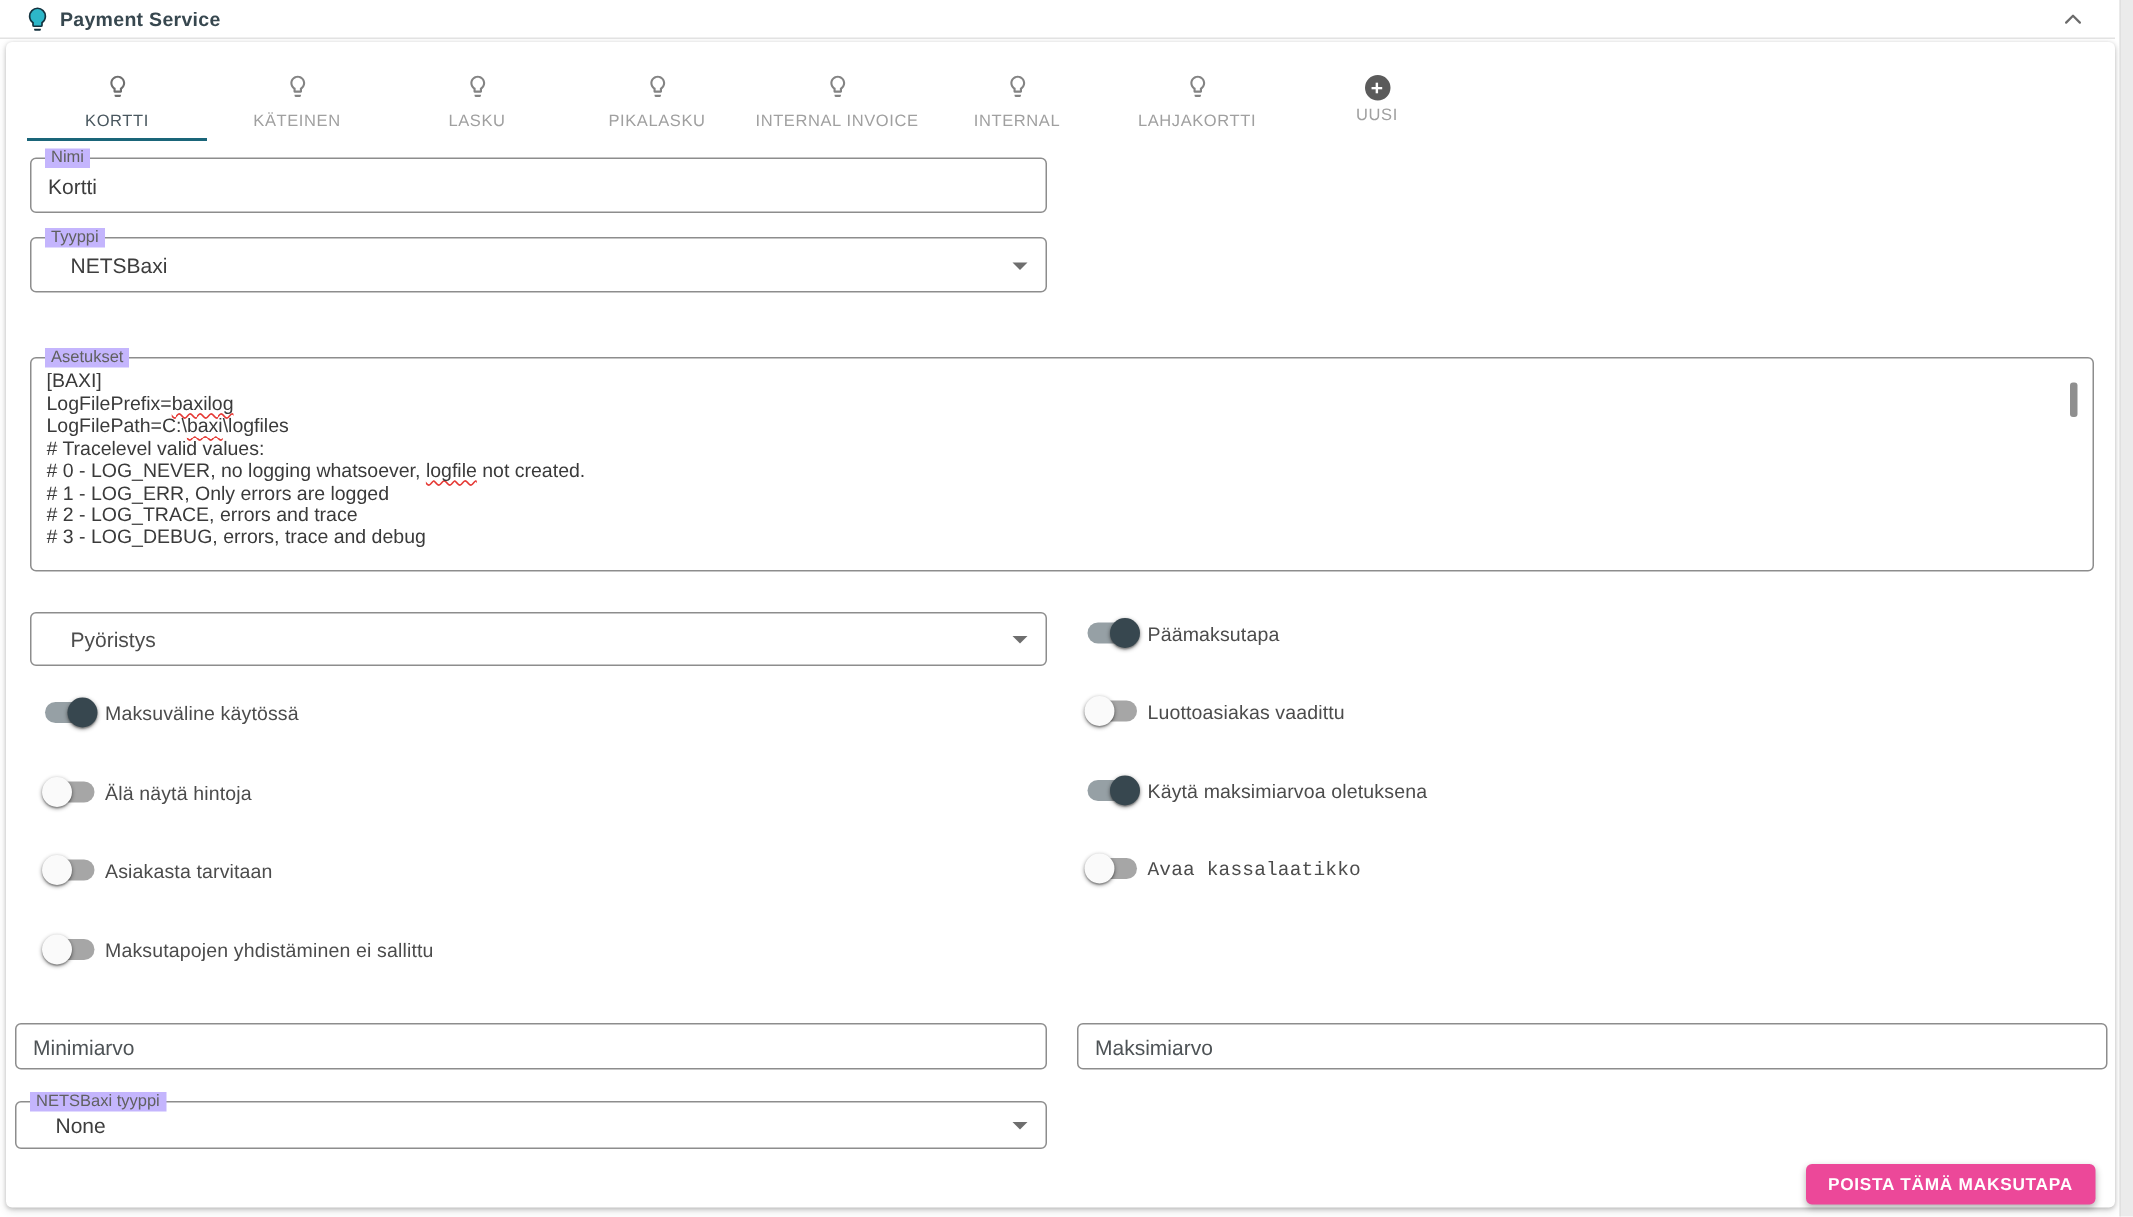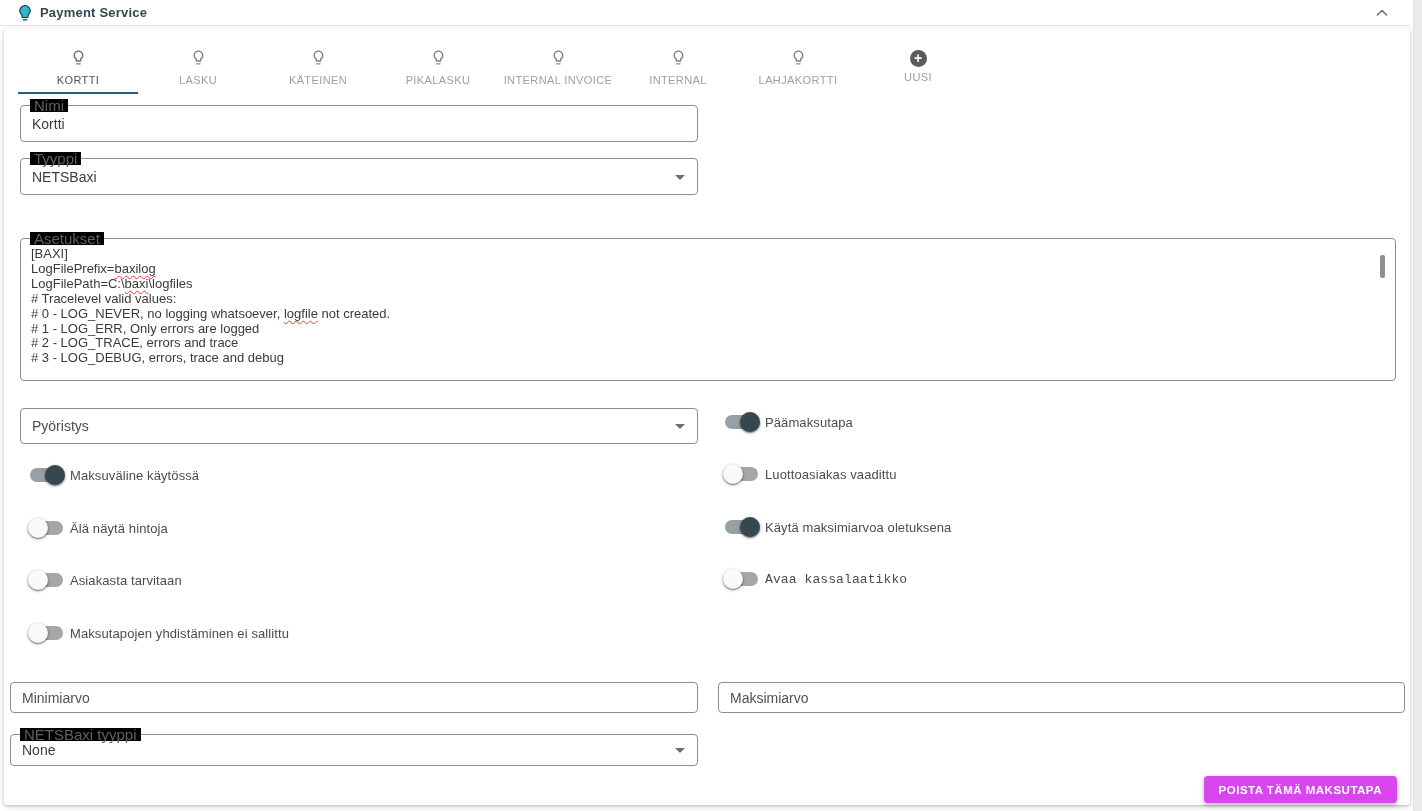--- a/index.html
+++ b/index.html
@@ -28,24 +28,24 @@
   .tab.on .tlabel { color:#49575f; }
   .tab.on::after { content:""; position:absolute; left:0; right:0; bottom:0; height:2px;
                    background:#1a6579; }
   .plus-circle { width:17px; height:17px; border-radius:50%; background:#5b5b5b; color:#fff;
                  display:flex; align-items:center; justify-content:center; flex:none;
                  font-size:14px; line-height:1; font-weight:700; margin-top:1px; }
   .plus-circle::after { content:"+"; margin-top:-1px; }
 
   
   .ofield { position:absolute; border:1px solid #8d8d8d; border-radius:4px; background:#fff; }
-  .flabel { position:absolute; top:-7px; left:9px; background:#000000; padding:0 4px;
-            font-size:15px; line-height:13px; color:#606060; white-space:nowrap; }
+  .flabel { position:absolute; top:-7px; left:9px; background:#c4b5fd; padding:0 4px;
+            font-size:11px; line-height:13px; color:#606060; white-space:nowrap; }
   .fvalue { height:100%; display:flex; align-items:center; padding:0 11px;
-            font-size:14px; color:#3d3d3d; }
+            font-size:14px; color:#3d3d3d;margin-left:15px; }
   input.finput { width:100%; height:100%; border:none; outline:none; background:transparent;
                  padding:0 11px; font-family:inherit; font-size:14px; color:#3d3d3d; }
   input.finput::placeholder { color:#4e5356; opacity:1; }
   .select { cursor:pointer; }
   .dd-arrow { position:absolute; right:12px; top:50%; margin-top:-2px; width:0; height:0;
               border-left:5px solid transparent; border-right:5px solid transparent;
               border-top:5px solid #6e6e6e; }
 
   
   .settings-text { position:absolute; left:10px; right:20px; top:8px; bottom:6px;
@@ -62,21 +62,21 @@
             flex:none; cursor:pointer; }
   .switch::after { content:""; position:absolute; top:-3px; left:-2px; width:20px; height:20px;
                    border-radius:50%; background:#fafafa;
                    box-shadow:0 1px 3px rgba(0,0,0,.45), 0 1px 1px rgba(0,0,0,.25); }
   .switch.on { background:#96a0a5; }
   .switch.on::after { left:auto; right:-2px; background:#37474f; }
   .toggle-row .tog-label { margin-left:7px; font-size:13px; color:#4c4c4c; letter-spacing:.1px; }
 
   
   .danger-btn { position:absolute; right:13px; top:748px; height:27px; padding:0 15px;
-                background:#d946ef; border:none; border-radius:4px; color:#fff;
+                background:#ec4899; border:none; border-radius:4px; color:#fff;
                 font-family:inherit; font-size:11.5px; font-weight:600; letter-spacing:.5px;
                 cursor:pointer; box-shadow:0 2px 5px rgba(0,0,0,.3); }
 
   
   .page-scrollbar { position:absolute; right:0; top:0; width:9px; height:811px;
                     background:#ebebeb; border-left:1px solid #e0e0e0; cursor:pointer; }
 </style>
 </head>
 <body>
 
@@ -101,27 +101,27 @@
     <div class="tab on">
       <span><svg viewBox="0 0 24 24">
             <path fill="#6f6f6f" d="M9 21c0 .55.45 1 1 1h4c.55 0 1-.45 1-1v-1H9v1zm3-19C8.14 2 5 5.14 5 9c0 2.38 1.19 4.47 3 5.74V17c0 .55.45 1 1 1h6c.55 0 1-.45 1-1v-2.26c1.81-1.27 3-3.36 3-5.74 0-3.86-3.14-7-7-7zm2.85 11.1l-.85.6V16h-4v-2.3l-.85-.6C7.8 12.16 7 10.63 7 9c0-2.76 2.24-5 5-5s5 2.24 5 5c0 1.63-.8 3.16-2.15 4.1z"></path>
           </svg></span>
       <span class="tlabel">KORTTI</span>
     </div>
     <div class="tab">
       <span><svg viewBox="0 0 24 24">
             <path fill="#848484" d="M9 21c0 .55.45 1 1 1h4c.55 0 1-.45 1-1v-1H9v1zm3-19C8.14 2 5 5.14 5 9c0 2.38 1.19 4.47 3 5.74V17c0 .55.45 1 1 1h6c.55 0 1-.45 1-1v-2.26c1.81-1.27 3-3.36 3-5.74 0-3.86-3.14-7-7-7zm2.85 11.1l-.85.6V16h-4v-2.3l-.85-.6C7.8 12.16 7 10.63 7 9c0-2.76 2.24-5 5-5s5 2.24 5 5c0 1.63-.8 3.16-2.15 4.1z"></path>
           </svg></span>
+      <span class="tlabel">KÄTEINEN</span>
+    </div>
+    <div class="tab">
+      <span><svg viewBox="0 0 24 24">
+            <path fill="#848484" d="M9 21c0 .55.45 1 1 1h4c.55 0 1-.45 1-1v-1H9v1zm3-19C8.14 2 5 5.14 5 9c0 2.38 1.19 4.47 3 5.74V17c0 .55.45 1 1 1h6c.55 0 1-.45 1-1v-2.26c1.81-1.27 3-3.36 3-5.74 0-3.86-3.14-7-7-7zm2.85 11.1l-.85.6V16h-4v-2.3l-.85-.6C7.8 12.16 7 10.63 7 9c0-2.76 2.24-5 5-5s5 2.24 5 5c0 1.63-.8 3.16-2.15 4.1z"></path>
+          </svg></span>
       <span class="tlabel">LASKU</span>
-    </div>
-    <div class="tab">
-      <span><svg viewBox="0 0 24 24">
-            <path fill="#848484" d="M9 21c0 .55.45 1 1 1h4c.55 0 1-.45 1-1v-1H9v1zm3-19C8.14 2 5 5.14 5 9c0 2.38 1.19 4.47 3 5.74V17c0 .55.45 1 1 1h6c.55 0 1-.45 1-1v-2.26c1.81-1.27 3-3.36 3-5.74 0-3.86-3.14-7-7-7zm2.85 11.1l-.85.6V16h-4v-2.3l-.85-.6C7.8 12.16 7 10.63 7 9c0-2.76 2.24-5 5-5s5 2.24 5 5c0 1.63-.8 3.16-2.15 4.1z"></path>
-          </svg></span>
-      <span class="tlabel">KÄTEINEN</span>
     </div>
     <div class="tab">
       <span><svg viewBox="0 0 24 24">
             <path fill="#848484" d="M9 21c0 .55.45 1 1 1h4c.55 0 1-.45 1-1v-1H9v1zm3-19C8.14 2 5 5.14 5 9c0 2.38 1.19 4.47 3 5.74V17c0 .55.45 1 1 1h6c.55 0 1-.45 1-1v-2.26c1.81-1.27 3-3.36 3-5.74 0-3.86-3.14-7-7-7zm2.85 11.1l-.85.6V16h-4v-2.3l-.85-.6C7.8 12.16 7 10.63 7 9c0-2.76 2.24-5 5-5s5 2.24 5 5c0 1.63-.8 3.16-2.15 4.1z"></path>
           </svg></span>
       <span class="tlabel">PIKALASKU</span>
     </div>
     <div class="tab">
       <span><svg viewBox="0 0 24 24">
             <path fill="#848484" d="M9 21c0 .55.45 1 1 1h4c.55 0 1-.45 1-1v-1H9v1zm3-19C8.14 2 5 5.14 5 9c0 2.38 1.19 4.47 3 5.74V17c0 .55.45 1 1 1h6c.55 0 1-.45 1-1v-2.26c1.81-1.27 3-3.36 3-5.74 0-3.86-3.14-7-7-7zm2.85 11.1l-.85.6V16h-4v-2.3l-.85-.6C7.8 12.16 7 10.63 7 9c0-2.76 2.24-5 5-5s5 2.24 5 5c0 1.63-.8 3.16-2.15 4.1z"></path>

